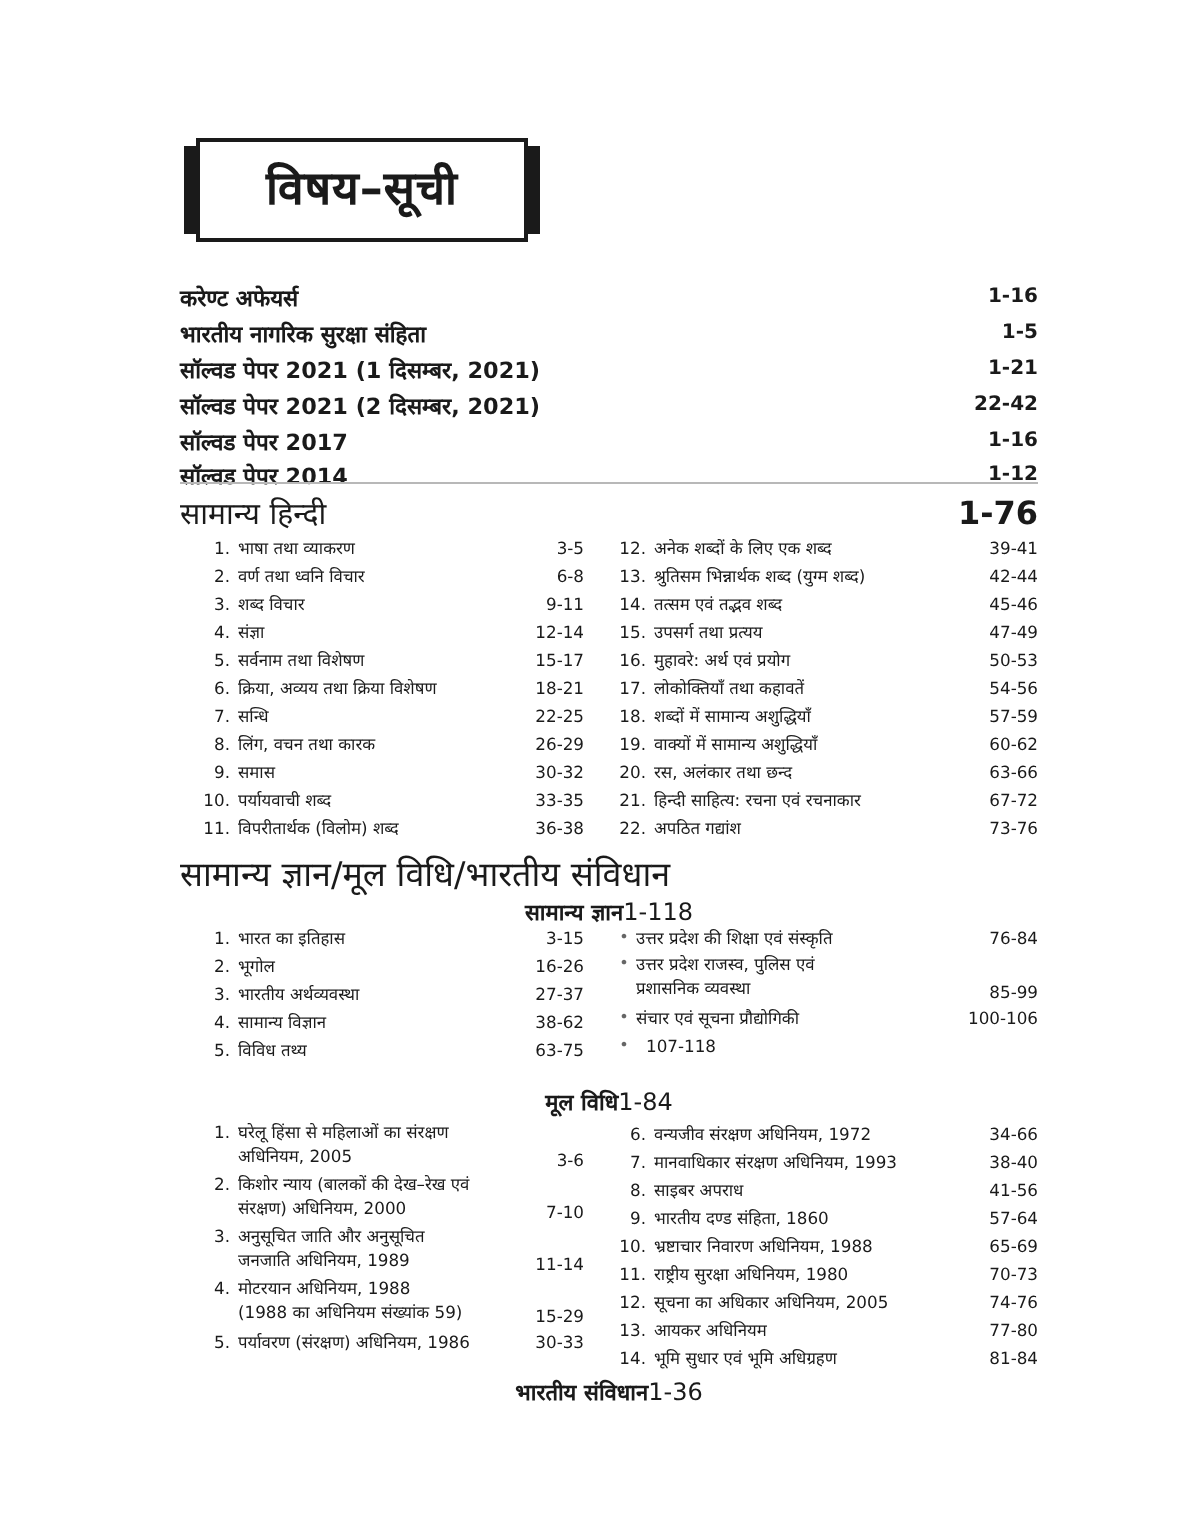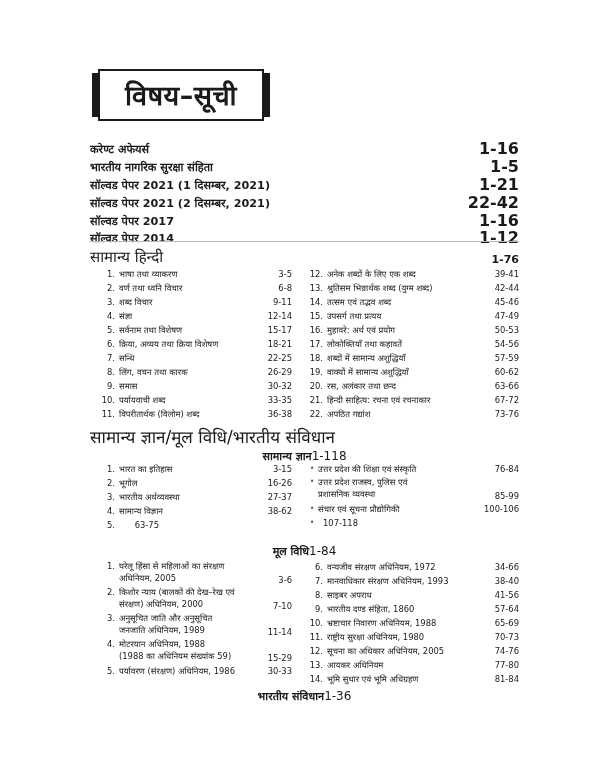--- a/index.html
+++ b/index.html
@@ -5,34 +5,34 @@
   html, body { margin:0; padding:0; background:#ffffff; }
   body { width:600px; height:767px; position:relative; overflow:hidden; font-family:"DejaVu Sans", sans-serif; color:#1a1a1a; }
   .page { position:absolute; left:90px; top:0; width:438px; }
 
   
   .title-wrap { position:absolute; left:2px; top:69px; height:52px; }
   .title-bar { position:absolute; top:4px; width:6px; height:44px; background:#1a1a1a; }
   .title-bar.l { left:0; }
   .title-bar.r { left:172px; }
   .title-box { position:absolute; left:6px; top:0; width:162px; height:48px; border:2px solid #1a1a1a; background:#fff; display:flex; align-items:center; justify-content:center; }
-  .title-text { font-family:"DejaVu Sans", sans-serif; font-size:27px; font-weight:bold; letter-spacing:0.5px; line-height:1; }
+  .title-text { font-family:"DejaVu Sans", sans-serif; font-size:23px; font-weight:bold; letter-spacing:0.5px; line-height:1; }
 
   
   .top-list { position:absolute; left:0; top:140px; width:429px; }
   .top-row { display:flex; justify-content:space-between; height:17.8px; align-items:center; font-size:11.2px; font-weight:bold; }
-  .top-row .pg { font-size:16px; }
+  .top-row .pg { font-size:10px; }
 
   .divider { position:absolute; left:0; width:429px; height:1px; background:#b8b8b8; }
 
   
   .sec-head { position:absolute; left:0; width:429px; display:flex; justify-content:space-between; align-items:baseline; }
   .sec-title { font-size:15px; font-weight:normal; }
   .sec-title.big { font-size:17px; }
-  .sec-pages { font-size:11px; font-weight:bold; }
+  .sec-pages { font-size:16px; font-weight:bold; }
   .sub-head { position:absolute; left:0; width:429px; display:flex; justify-content:center; align-items:baseline; }
   .sub-title { font-size:11px; font-weight:bold; }
   .sub-pages { font-size:12px; font-weight:normal; }
 
   
   .col { position:absolute; }
   .row { display:flex; align-items:flex-start; font-size:8.4px; height:14px; line-height:14px; }
   .row .num { width:17px; text-align:right; padding-right:4px; flex:none; }
   .row .lbl { flex:1; white-space:nowrap; }
   .row .pg { flex:none; text-align:right; width:40px; }
@@ -228,20 +228,21 @@
         <span class="lbl">भारतीय अर्थव्यवस्था</span>
         <span class="pg">27-37</span>
       </div>
     <div class="row">
         <span class="num">4.</span>
         <span class="lbl">सामान्य विज्ञान</span>
         <span class="pg">38-62</span>
       </div>
     <div class="row">
         <span class="num">5.</span>
+        <span class="lbl">विविध तथ्य</span>
         <span class="pg">63-75</span>
       </div>
   </div>
 
   <div class="col" style="left:216px; top:462px; width:213px;">
     <div class="row">
         <span class="bullet">•</span>
         <span class="lbl">उत्तर प्रदेश की शिक्षा एवं संस्कृति</span>
         <span class="pg">76-84</span>
       </div>

